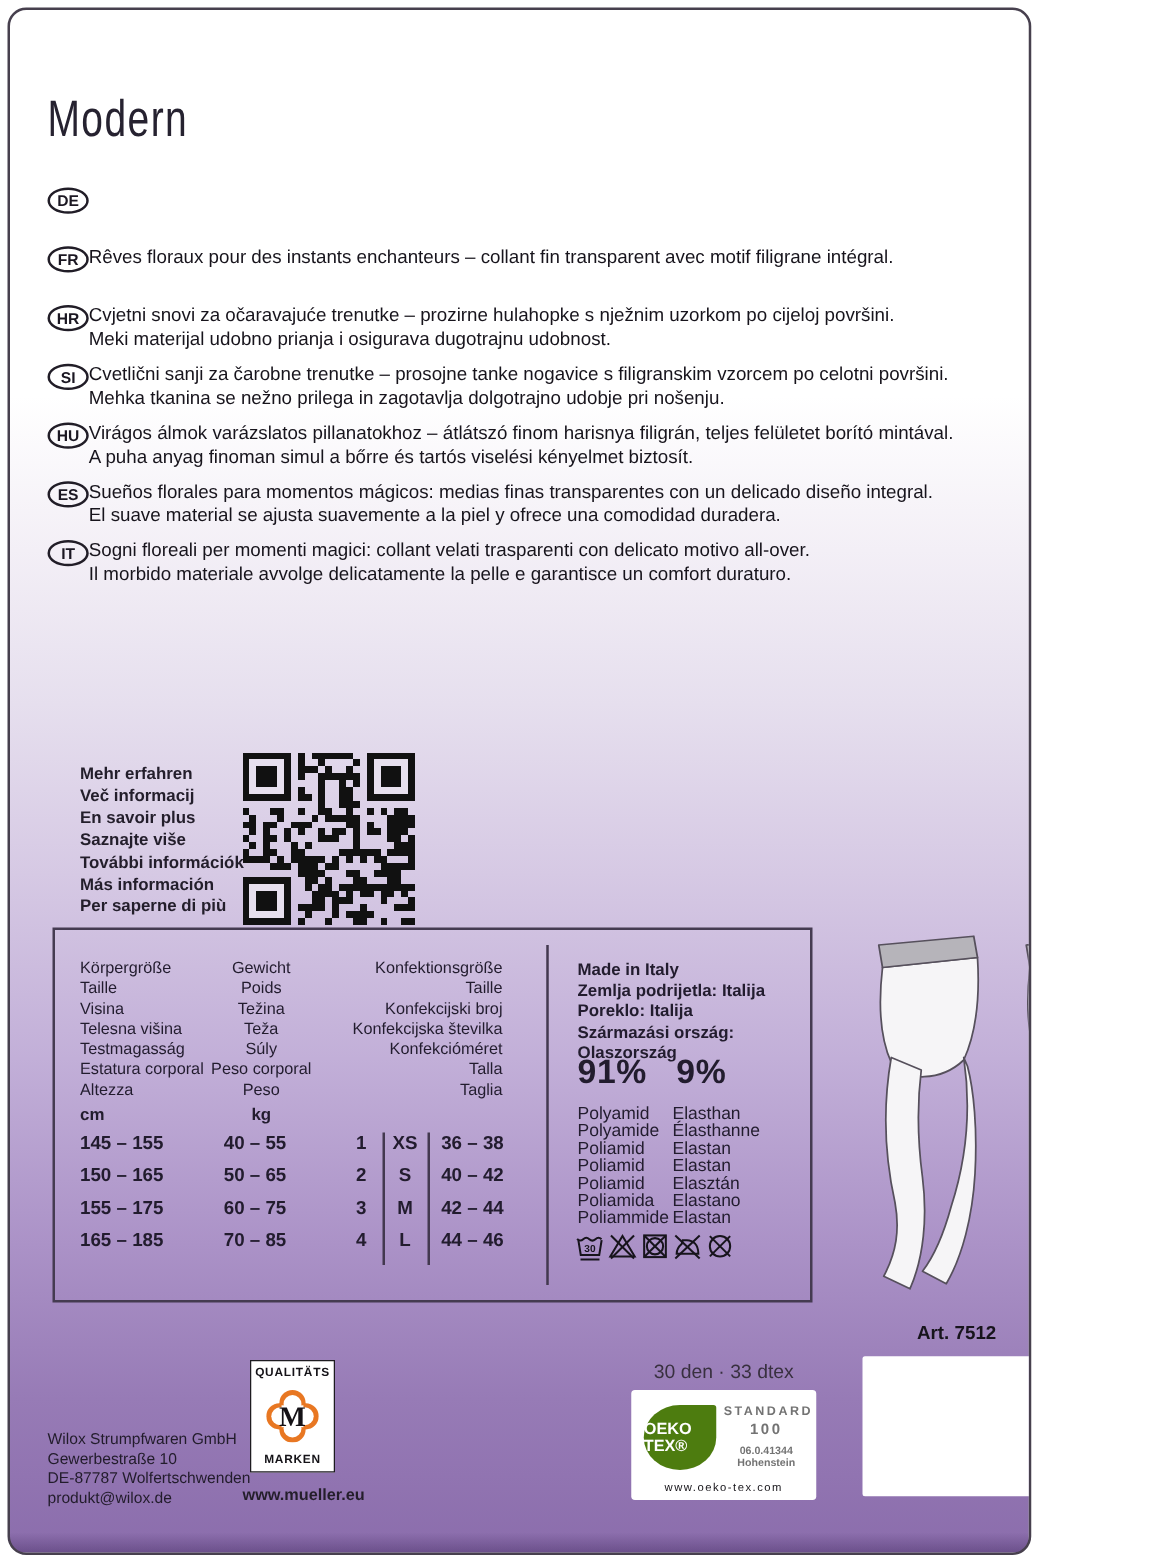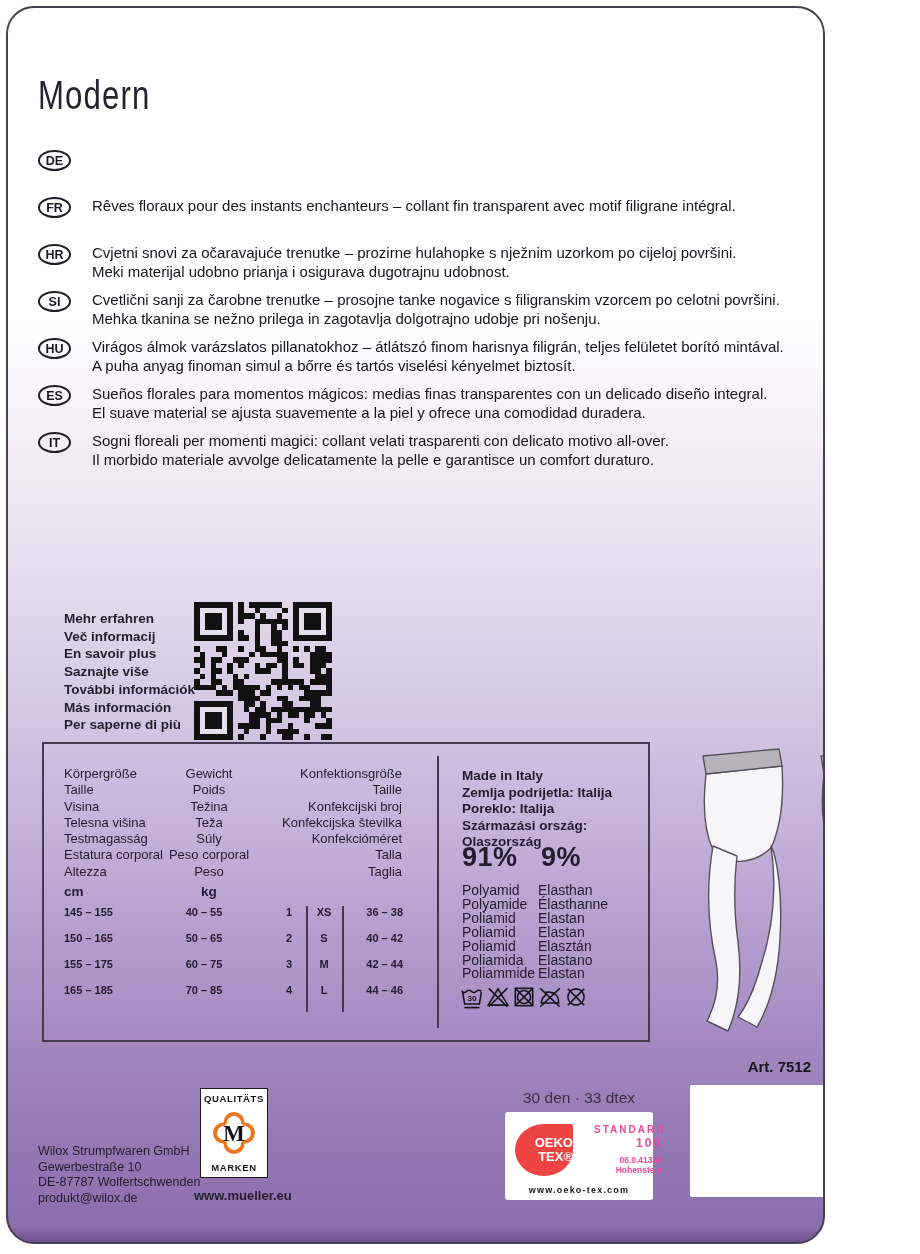--- a/index.html
+++ b/index.html
@@ -1,72 +1,72 @@
 <!DOCTYPE html>
 <html><head>
 <meta charset="utf-8">
 <style>
   html,body{margin:0;padding:0;background:#ffffff;}
   .stage{position:relative;width:920px;height:1254px;background:#ffffff;font-family:"Liberation Sans",sans-serif;overflow:hidden;}
-  .card{position:absolute;left:6px;top:6px;width:819px;height:1238px;border:2px solid #47404e;border-radius:28px;overflow:hidden;box-sizing:border-box;
+  .card{position:absolute;left:6px;top:6px;width:819px;height:1238px;border:2px solid #47404e;border-radius:15px;overflow:hidden;box-sizing:border-box;
     background:linear-gradient(180deg,#ffffff 0%,#ffffff 25%,#f3eff6 35%,#e6dfee 45%,#d6c9e4 56%,#c2afd8 68%,#ab92c7 80%,#977bb6 90%,#8b6dac 100%);}
   .card::after{content:'';position:absolute;left:0;right:0;bottom:0;height:16px;
     background:linear-gradient(180deg,rgba(55,32,85,0) 0%,rgba(55,32,85,.38) 100%);pointer-events:none;}
   .abs{position:absolute;}
   .title{left:30px;top:64px;font-size:41px;font-weight:300;color:#262230;letter-spacing:1.5px;transform:scaleX(.76);transform-origin:left top;}
   .langs{left:30px;top:141px;right:22px;}
-  .lang{display:flex;gap:21px;height:47px;align-items:flex-start;}
+  .lang{display:flex;height:47px;align-items:flex-start;}
   .badge{flex:0 0 auto;width:33px;height:21px;border:2px solid #211d27;border-radius:50%;display:flex;align-items:center;justify-content:center;
     font-weight:bold;font-size:12.5px;color:#1b1722;margin-top:1px;box-sizing:border-box;}
   .lang-text{margin:0;font-size:15px;line-height:19px;color:#17141c;}
   .qr-labels{left:56px;top:602px;font-weight:bold;font-size:13.5px;line-height:17.7px;color:#231e2b;}
   .qr{left:186px;top:594px;width:138px;height:138px;}
   .size-table{left:34px;top:734px;width:608px;height:300px;border:2px solid #453b51;box-sizing:border-box;color:#221c2e;}
   .size-table .hdr{font-weight:normal;font-size:13px;line-height:16.3px;}
   .hdr-h{left:20px;top:22px;text-align:left;}
   .hdr-w{left:105px;top:22px;width:120px;text-align:center;}
   .hdr-s{left:158px;top:22px;width:200px;text-align:right;}
   .unit{font-weight:bold;font-size:13.5px;}
   .unit-cm{left:20px;top:140px;}
   .unit-kg{left:105px;top:140px;width:120px;text-align:center;}
-  .srow{left:0;width:100%;height:26px;font-weight:bold;font-size:11px;padding-left:41px;}
+  .srow{left:0;width:100%;height:26px;font-weight:bold;font-size:15px;padding-left:41px;}
   .c{position:absolute;top:0;}
   .c-h{left:20px;width:110px;text-align:left;}
   .c-w{left:100px;width:120px;text-align:center;}
   .c-n{left:228px;width:34px;text-align:center;}
   .c-l{left:264px;width:32px;text-align:center;}
   .c-r{left:259px;width:100px;text-align:right;}
   .vsep{position:absolute;width:1.5px;background:#43384f;}
   .divider{left:393px;top:12px;height:272px;width:1.5px;background:#43384f;}
   .origin{left:418px;top:24px;font-weight:bold;font-size:13.5px;line-height:16.6px;}
   .pct{font-size:27px;font-weight:bold;letter-spacing:.5px;}
   .pct1{left:418px;top:98px;}
   .pct2{left:497px;top:98px;}
   .mats{top:140px;font-weight:normal;font-size:14px;line-height:13.9px;}
   .mat1{left:418px;}
   .mat2{left:494px;}
   .care{left:415px;top:240px;display:flex;gap:0;}
   .care svg{display:block;}
   .tights{left:682px;top:736px;}
-  .article{right:12px;top:1050px;font-weight:bold;font-size:15px;color:#17141c;}
+  .article{right:26px;top:1050px;font-weight:bold;font-size:15px;color:#17141c;}
   .address{left:30px;top:1136px;font-size:12.5px;line-height:15.6px;color:#221c2b;}
   .qlogo{left:192px;top:1080px;width:68px;height:90px;background:#ffffff;border:1.5px solid #1d1b20;box-sizing:border-box;
     display:flex;flex-direction:column;align-items:center;justify-content:space-between;padding:4px 2px;}
   .qlogo .qtxt{font-weight:bold;font-size:9.5px;letter-spacing:.6px;color:#151318;}
   .mueller-url{left:186px;top:1180px;width:92px;text-align:center;font-weight:bold;font-size:13px;color:#241e2b;}
   .denier{left:497px;top:1081px;width:148px;text-align:center;font-size:15.5px;color:#38303f;}
   .oeko-box{left:497px;top:1104px;width:148px;height:88px;background:#ffffff;border-radius:3px;box-sizing:border-box;padding:8px 6px 4px 8px;}
-  .oeko-drop{position:absolute;left:10px;top:12px;width:58px;height:52px;background:#ef4444;border-radius:50% 4% 50% 50%;
-    display:flex;flex-direction:column;align-items:flex-end;justify-content:center;color:#ffffff;font-weight:bold;font-size:13px;line-height:14px;}
-  .oeko-right{position:absolute;left:89px;top:12px;width:68px;text-align:right;color:#ec4899;}
+  .oeko-drop{position:absolute;left:10px;top:12px;width:58px;height:52px;background:#4d7c0f;border-radius:50% 4% 50% 50%;
+    display:flex;flex-direction:column;align-items:flex-start;justify-content:center;color:#ffffff;font-weight:bold;font-size:13px;line-height:14px;}
+  .oeko-right{position:absolute;left:74px;top:12px;width:68px;text-align:center;color:#737373;}
   .oeko-standard{font-weight:bold;font-size:10px;letter-spacing:2px;}
   .oeko-100{font-weight:bold;font-size:12px;letter-spacing:2px;margin-top:1px;}
   .oeko-cert{font-weight:bold;font-size:8.5px;margin-top:5px;}
   .oeko-inst{font-weight:bold;font-size:8.5px;}
-  .oeko-url{position:absolute;left:0;bottom:5px;width:100%;text-align:center;font-weight:bold;font-size:9px;letter-spacing:1.2px;color:#151318;}
+  .oeko-url{position:absolute;left:0;bottom:5px;width:100%;text-align:center;font-weight:normal;font-size:9px;letter-spacing:1.2px;color:#151318;}
   .label-blank{left:682px;top:1077px;width:196px;height:112px;background:#ffffff;border-radius:2px;}
 </style>
 </head>
 <body>
 
 <div class="stage">
   <div class="card">
 
     <div class="abs title">Modern</div>
 

